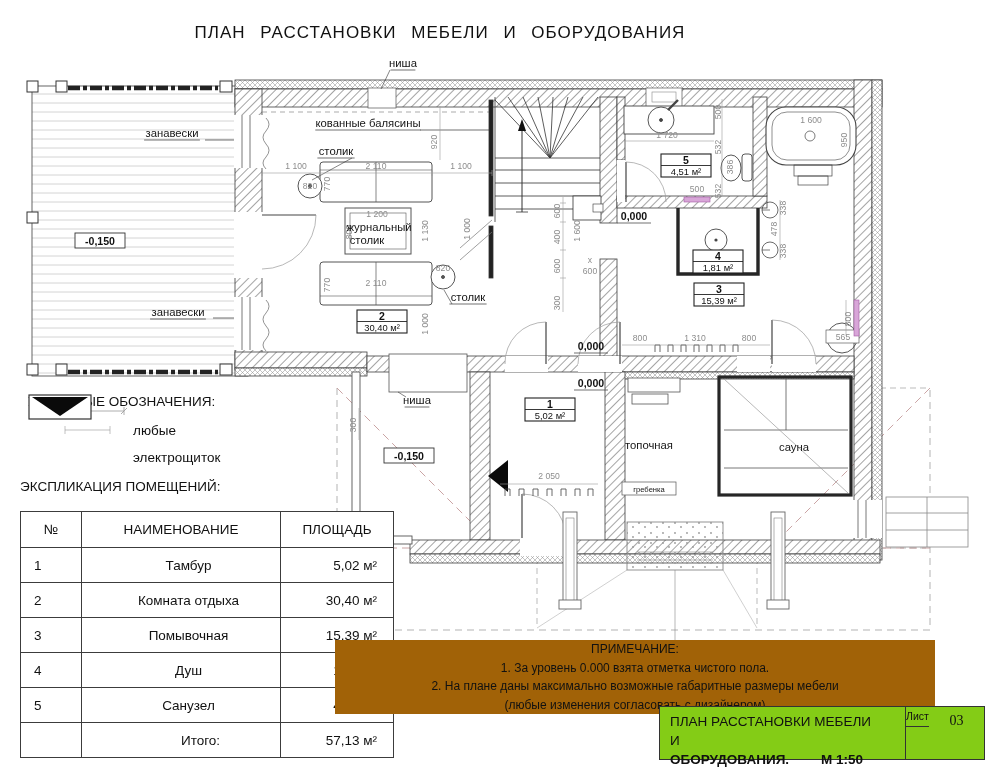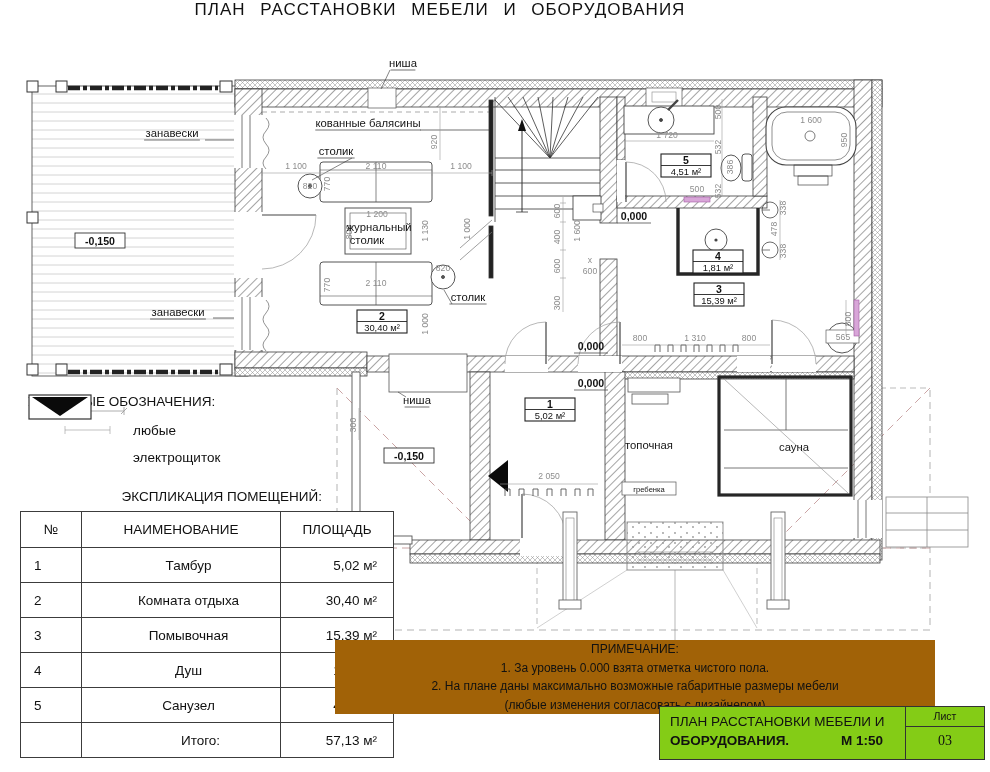--- a/index.html
+++ b/index.html
@@ -1,53 +1,53 @@
 <!DOCTYPE html>
 <html><head>
 <meta charset="utf-8">
 <style>
   html,body{margin:0;padding:0;background:#fff;}
   .page{position:relative;width:990px;height:772px;background:#fff;overflow:hidden;
         font-family:"Liberation Sans",sans-serif;color:#111;}
-  .title{position:absolute;left:110px;top:0;width:660px;text-align:center;
+  .title{position:absolute;left:110px;top:23px;width:660px;text-align:center;
          font-size:17px;font-weight:400;letter-spacing:1px;word-spacing:9px;margin:0;}
   svg{position:absolute;left:0;top:0;}
   svg text{font-family:"Liberation Sans",sans-serif;}
   .dim{font-size:8.6px;fill:#8d8d8d;text-anchor:middle;}
   .lbl{font-size:11.3px;fill:#151515;text-anchor:middle;}
   .lbl.sm{font-size:7.6px;}
   .lvl{font-size:10.6px;font-weight:600;fill:#111;text-anchor:middle;}
   .tagnum{font-size:10.5px;font-weight:700;fill:#111;text-anchor:middle;}
   .tagarea{font-size:9.4px;fill:#111;text-anchor:middle;}
   .tagbox{fill:#fff;stroke:#222;stroke-width:1.1;}
   .lvlbox{fill:#fff;stroke:#333;stroke-width:.9;}
   .legend{position:absolute;left:28px;top:394px;font-size:13.5px;}
   .legend-title{font-size:13.5px;margin-bottom:14px;}
   .legend-item{display:flex;align-items:center;margin-bottom:12px;}
   .legend-sym{width:105px;}
   .legend-label{font-size:13.5px;}
-  .sched-title{position:absolute;left:20px;top:489px;width:302px;text-align:right;font-size:13.5px;}
+  .sched-title{position:absolute;left:20px;top:479px;width:302px;text-align:left;font-size:13.5px;}
   table.rooms{position:absolute;left:20px;top:511px;border-collapse:collapse;
         font-size:13.5px;background:#fff;}
   table.rooms th,table.rooms td{border:1px solid #3c3c3c;}
   table.rooms th{font-weight:400;text-align:center;height:33px;}
   table.rooms td{height:32px;}
   td.c-num,th.c-num{width:46px;}
   td.c-num{padding-left:13px;}
   td.c-name,th.c-name{width:157px;}
   td.c-name{padding-left:16px;text-align:center;}
   td.c-area,th.c-area{width:95px;}
   td.c-area{text-align:right;padding-right:16px;}
   tr.total td.c-name{padding-left:40px;}
   .notes{position:absolute;left:335px;top:640px;width:600px;font-size:12px;line-height:18.5px;background:#a16207;text-align:center;}
   .tblock{position:absolute;left:659px;top:706px;width:326px;height:54px;border:1.5px solid #333;
           display:flex;background:#84cc16;box-sizing:border-box;}
   .tblock-name{flex:1;padding:5px 8px 0 10px;font-size:13.5px;line-height:19px;}
   .tblock-line2{display:flex;justify-content:space-between;padding-right:14px;font-weight:bold;}
-  .tblock-right{width:78px;border-left:1.5px solid #333;display:flex;flex-direction:column;}
+  .tblock-right{width:78px;border-left:1.5px solid #333;display:flex;flex-direction:row;margin-left:20px;}
   .tblock-sheetlbl{height:20px;border-bottom:1.5px solid #333;text-align:center;font-size:10.5px;padding-top:3px;box-sizing:border-box;}
   .tblock-sheetnum{flex:1;text-align:center;font-size:14px;padding-top:6px;font-family:Liberation Serif, serif;}
 </style>
 </head>
 <body>
 
 <div class="page">
 
   <h1 class="title">ПЛАН РАССТАНОВКИ МЕБЕЛИ И ОБОРУДОВАНИЯ</h1>
 

